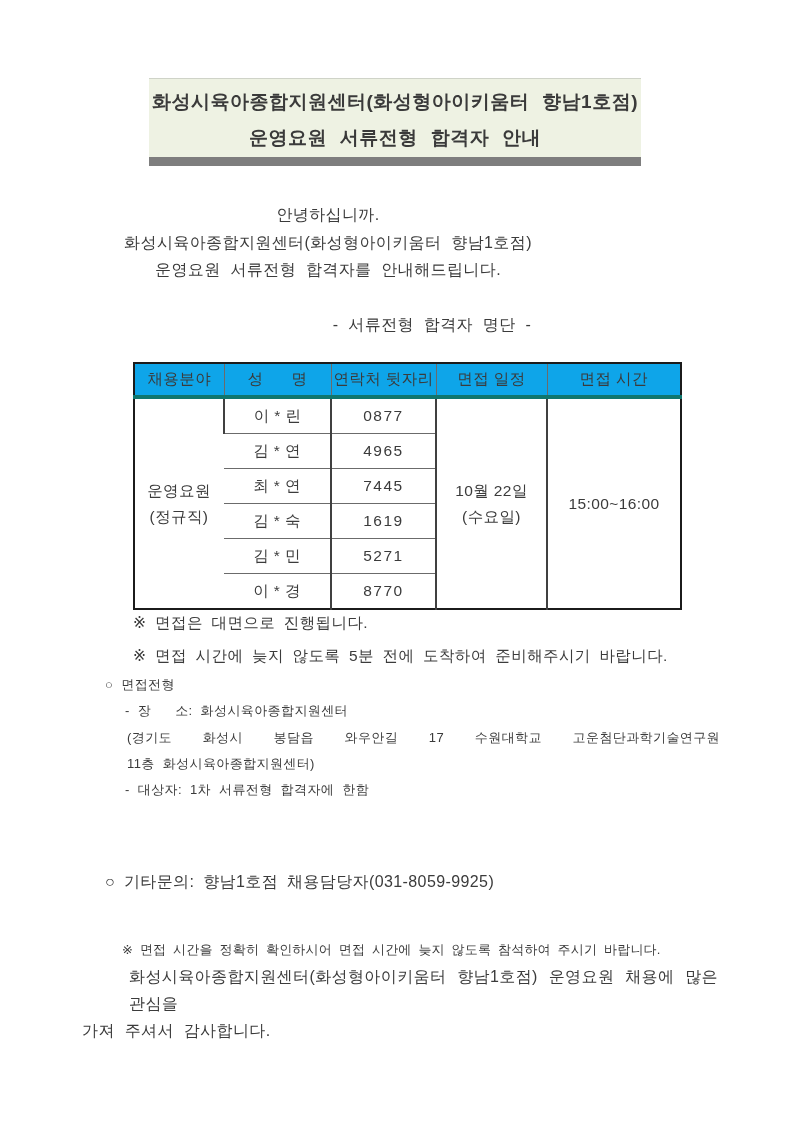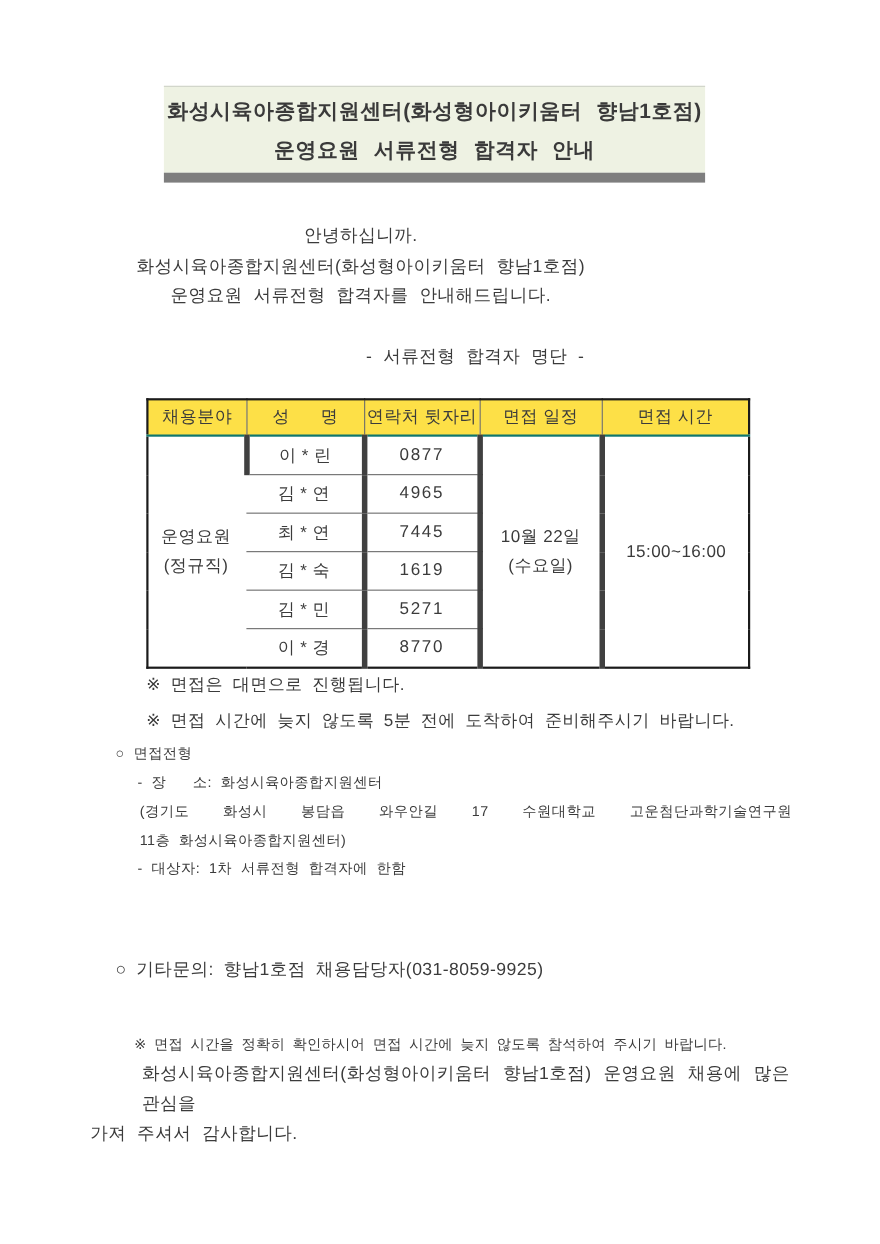--- a/index.html
+++ b/index.html
@@ -38,28 +38,28 @@
   }
 
   
   table.roster{
     position:absolute;left:133px;top:362px;width:547px;
     border-collapse:collapse;table-layout:fixed;
     border:2px solid #1b1b1b;
     font-size:15.5px;letter-spacing:0.4px;
   }
   table.roster th{
-    background:#fde047;font-weight:normal;height:31px;
-    border-bottom:2px solid #0f766e;border-left:1px solid #6b6b6b;
+    background:#0ea5e9;font-weight:normal;height:31px;
+    border-bottom:4px solid #0f766e;border-left:1px solid #6b6b6b;
     text-align:center;white-space:pre;padding:0;
   }
   table.roster th:first-child{border-left:none;}
   table.roster td{
     height:34px;text-align:center;vertical-align:middle;
-    border-left:5px solid #404040;border-top:1px solid #6b6b6b;padding:0;
+    border-left:2px solid #404040;border-top:1px solid #6b6b6b;padding:0;
   }
   table.roster td:first-child{border-left:none;}
   table.roster tr:first-child td{border-top:none;}
   td.merged{line-height:26px;margin-left:16px;}
   td.phone{letter-spacing:1.5px;}
 
   
   .notes{
     position:absolute;left:133px;top:606px;
     font-size:15.5px;line-height:33px;word-spacing:4px;letter-spacing:0.4px;

